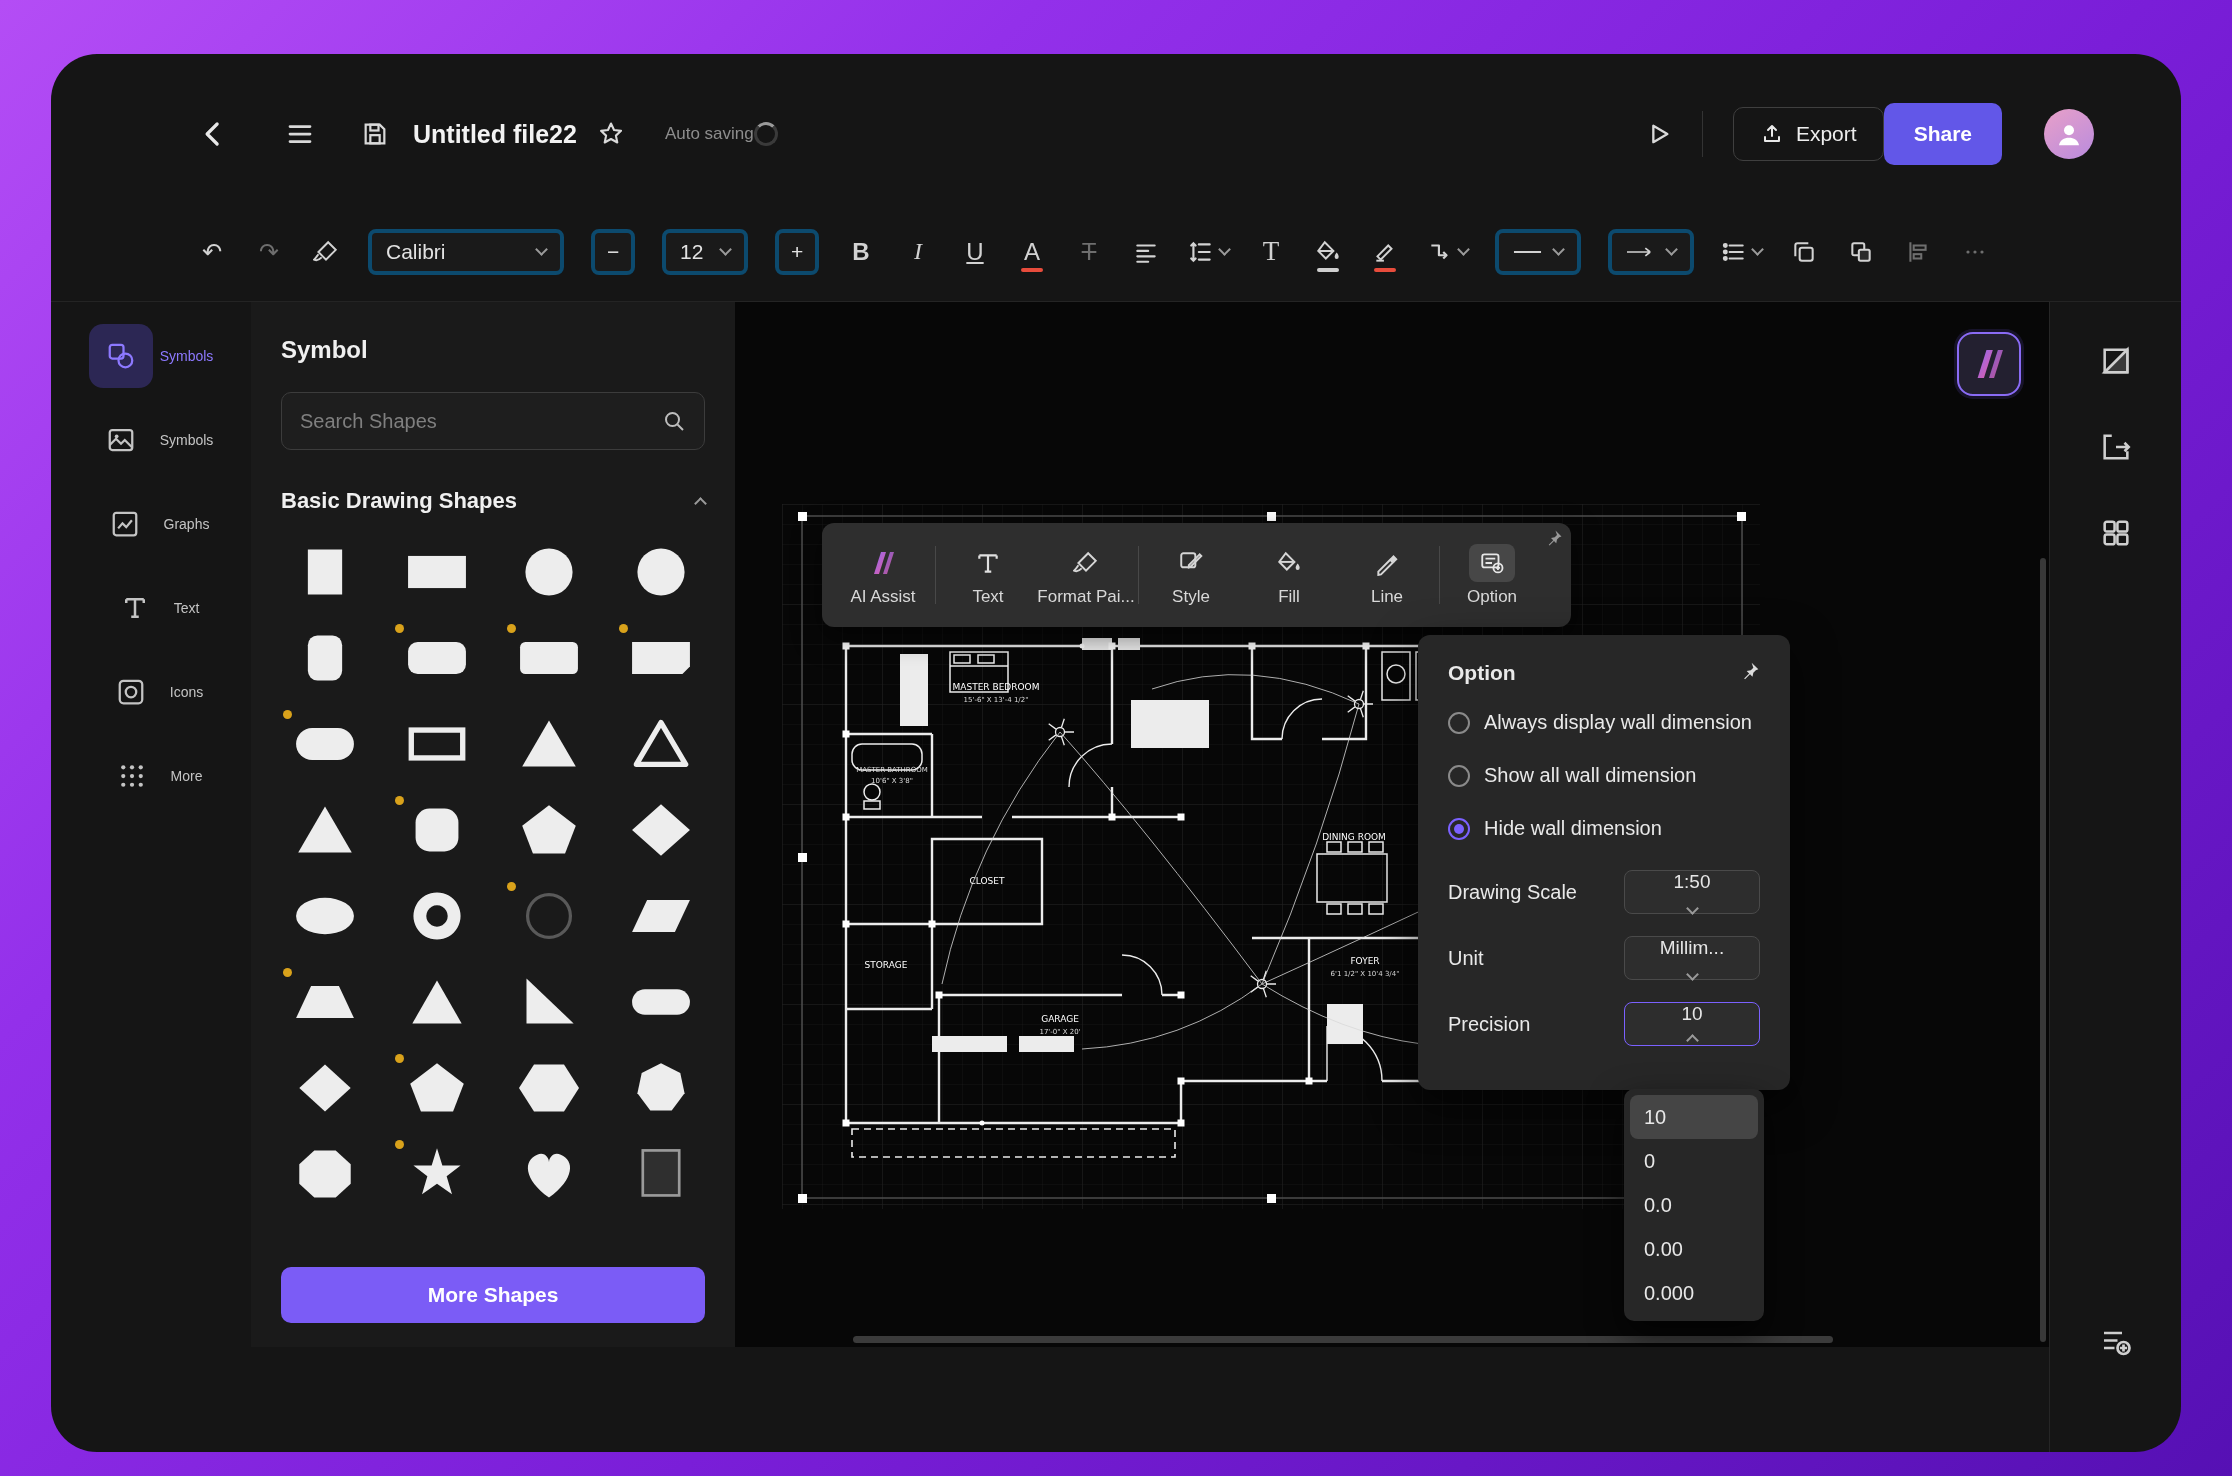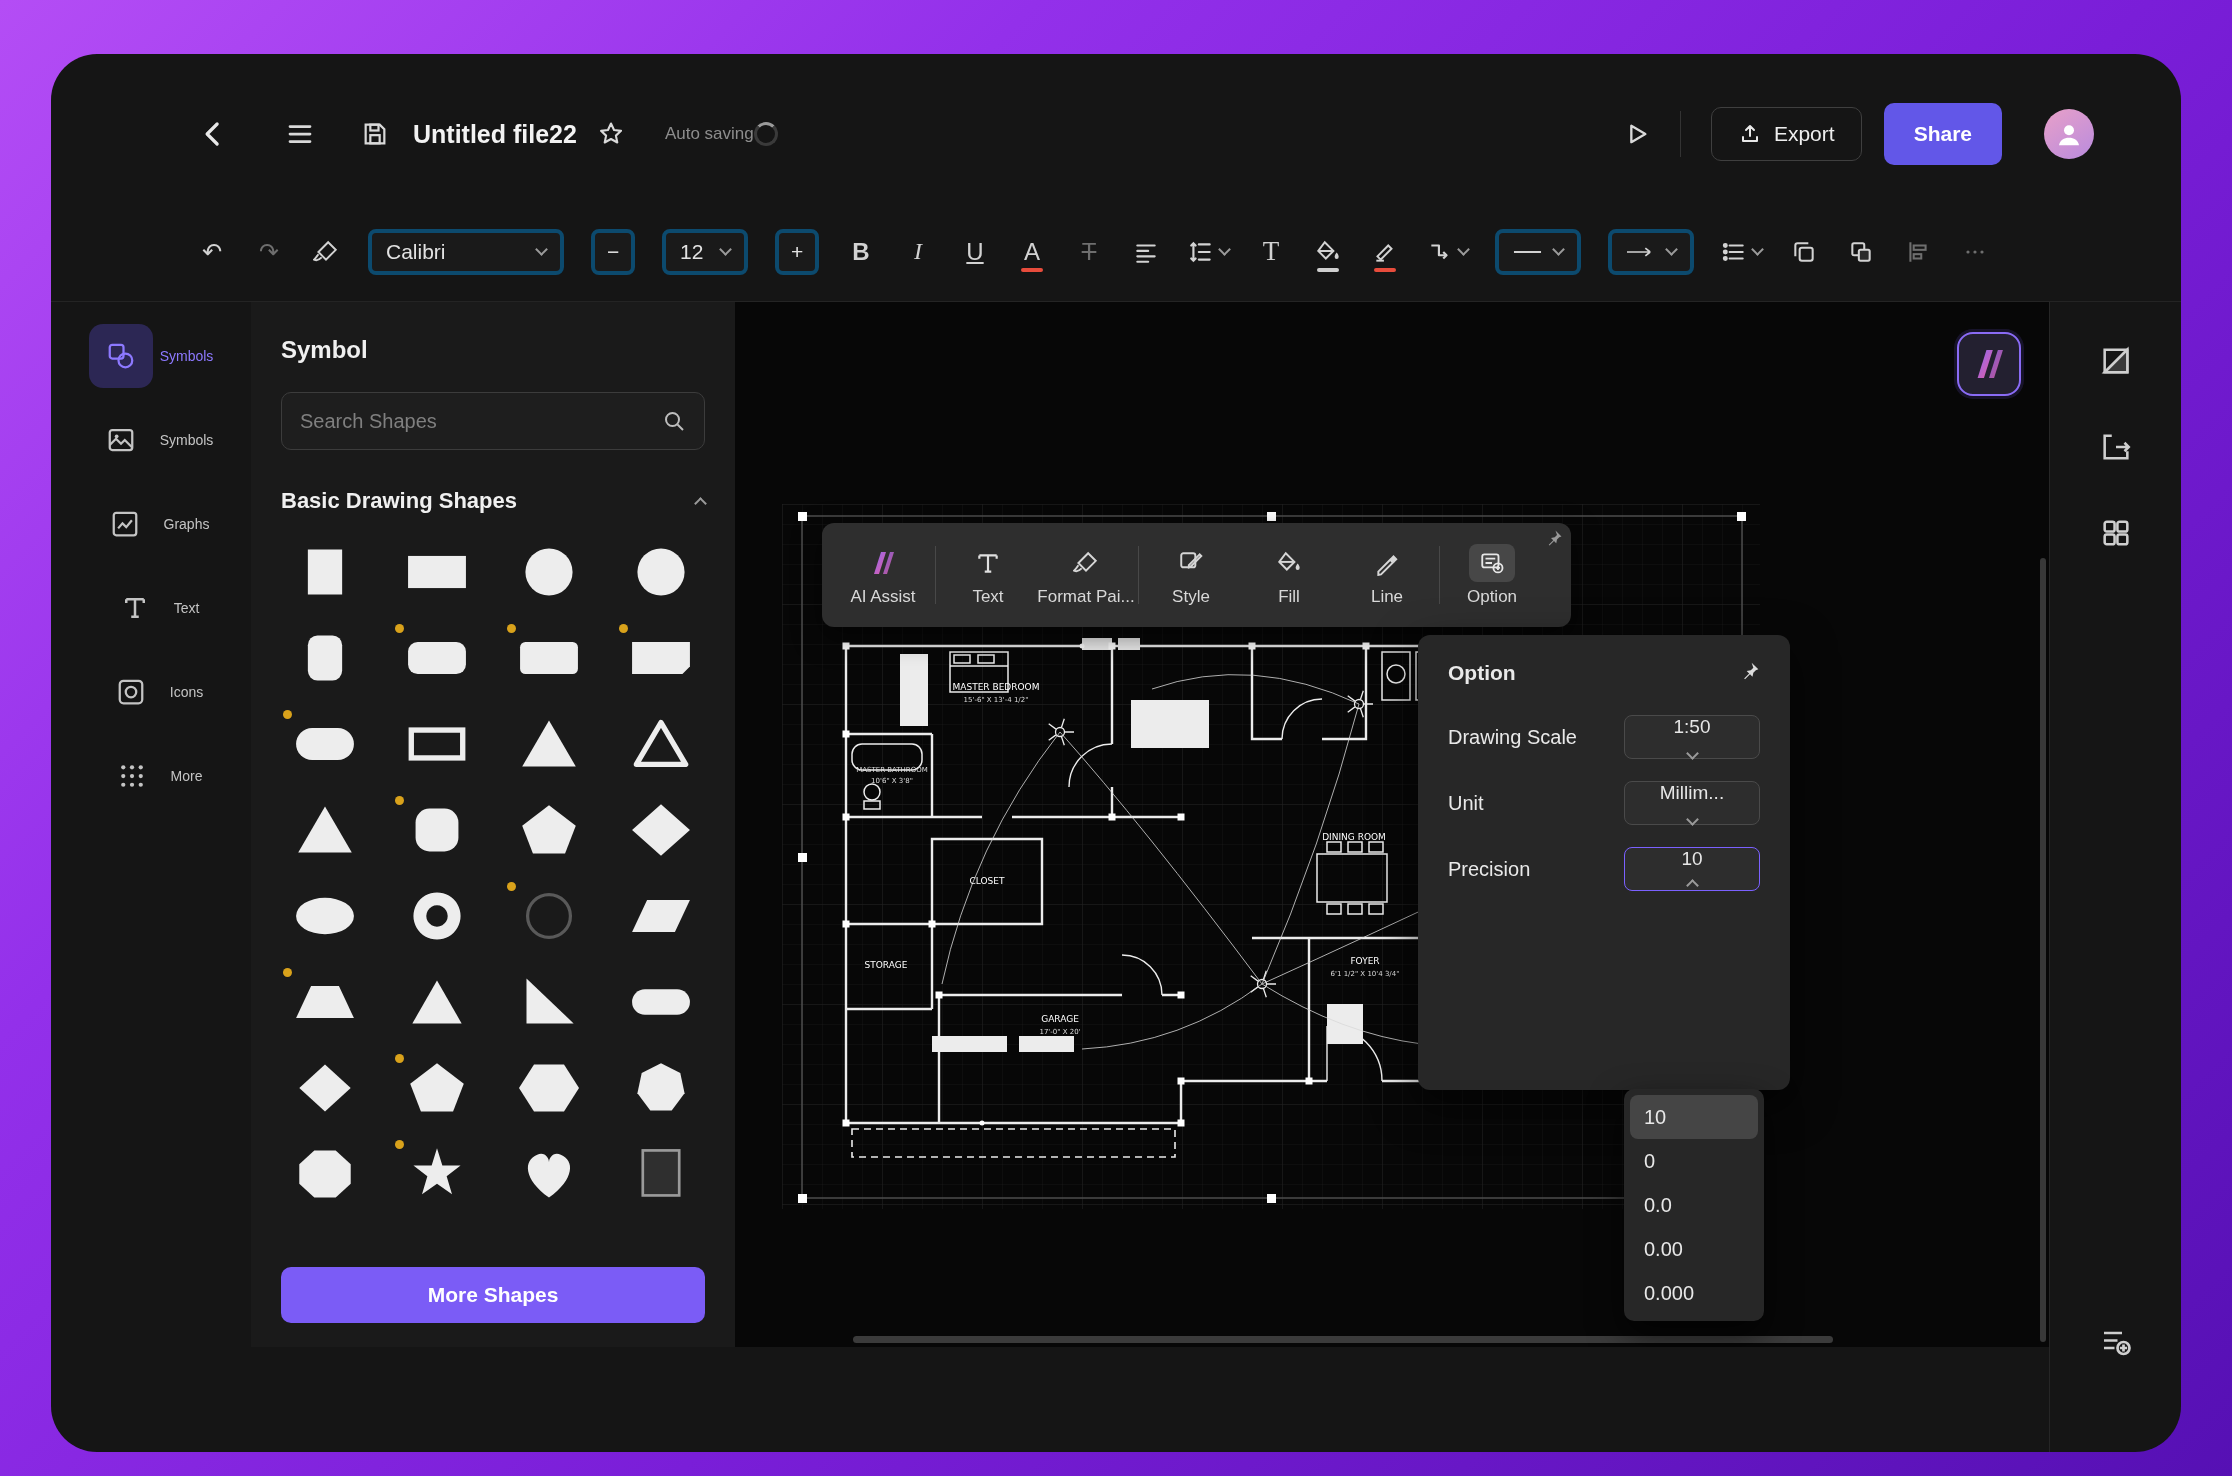--- a/index.html
+++ b/index.html
@@ -11,21 +11,21 @@
   
   .titlebar{height:148px;flex:0 0 auto;display:flex;align-items:center;padding:12px 87px 0 148px;color:#e8e8e8;}
   .tb-ico{display:flex;align-items:center;justify-content:center;cursor:pointer;color:#d9d9d9;}
   .doc-title{font-size:25px;font-weight:700;color:#f2f2f2;margin:0 20px 0 24px;}
   .autosave{display:flex;align-items:center;margin-left:40px;color:#8d8d8d;font-size:17px;}
   .spinner{width:24px;height:24px;border-radius:50%;border:3px solid #3a3a3a;border-top-color:#9a9a9a;animation:spin 1.1s linear infinite;}
   @keyframes spin{to{transform:rotate(360deg);}}
   .tb-right{margin-left:auto;display:flex;align-items:center;}
   .tb-divider{width:1px;height:46px;background:#333;margin:0 30px;}
   .export-btn{display:flex;align-items:center;gap:12px;height:54px;padding:0 26px;border:1px solid #3f3f3f;border-radius:10px;background:transparent;color:#eee;font-size:21px;cursor:pointer;}
-  .share-btn{height:62px;padding:0 30px;margin-left:22px;border:none;border-radius:10px;background:#6257e8;color:#fff;font-size:21px;font-weight:600;cursor:pointer;}
+  .share-btn{height:62px;padding:0 30px;border:none;border-radius:10px;background:#6257e8;color:#fff;font-size:21px;font-weight:600;cursor:pointer;}
   .avatar{width:50px;height:50px;border-radius:50%;margin-left:42px;background:linear-gradient(145deg,#e8a0c8,#b98bde);display:flex;align-items:center;justify-content:center;cursor:pointer;}
 
   
   .fmt-toolbar{height:100px;flex:0 0 auto;display:flex;align-items:center;padding:0 24px 0 146px;gap:27px;color:#d2d2d2;border-bottom:1px solid #242424;}
   .f-ico{min-width:30px;height:44px;display:flex;align-items:center;justify-content:center;font-size:24px;cursor:pointer;position:relative;color:#d2d2d2;}
   .f-ico.dim{color:#6e6e6e;}
   .glyph-b{font-weight:800;}
   .glyph-i{font-style:italic;font-family:"Liberation Serif",serif;}
   .glyph-u{text-decoration:underline;}
   .glyph-strike{text-decoration:line-through;}
@@ -800,20 +800,34 @@
 
           <div class="option-popup">
             <div class="op-title-row">
               <span class="op-title">Option</span>
               <span>
                 <svg width="20" height="20" viewBox="0 0 24 24" fill="#dcdcdc">
                     <path d="M14 2l8 8-3 1-3 3-1 5-3-3-6 6-1-1 6-6-3-3 5-1 3-3z"></path>
                   </svg>
               </span>
             </div>
+            <div class="op-radios" id="radio-list">
+                <label class="radio-row">
+       <span class="radio"></span>
+       <span>Always display wall dimension</span>
+     </label>
+                <label class="radio-row">
+       <span class="radio"></span>
+       <span>Show all wall dimension</span>
+     </label>
+                <label class="radio-row">
+       <span class="radio sel"></span>
+       <span>Hide wall dimension</span>
+     </label>
+              </div>
             <div class="op-fields" id="field-list">
                 <div class="field-row">
        <span>Drawing Scale</span>
        <div class="field-ctl">
          <span>1:50</span>
          <span class="caret"></span>
        </div>
      </div>
                 <div class="field-row">
        <span>Unit</span>

